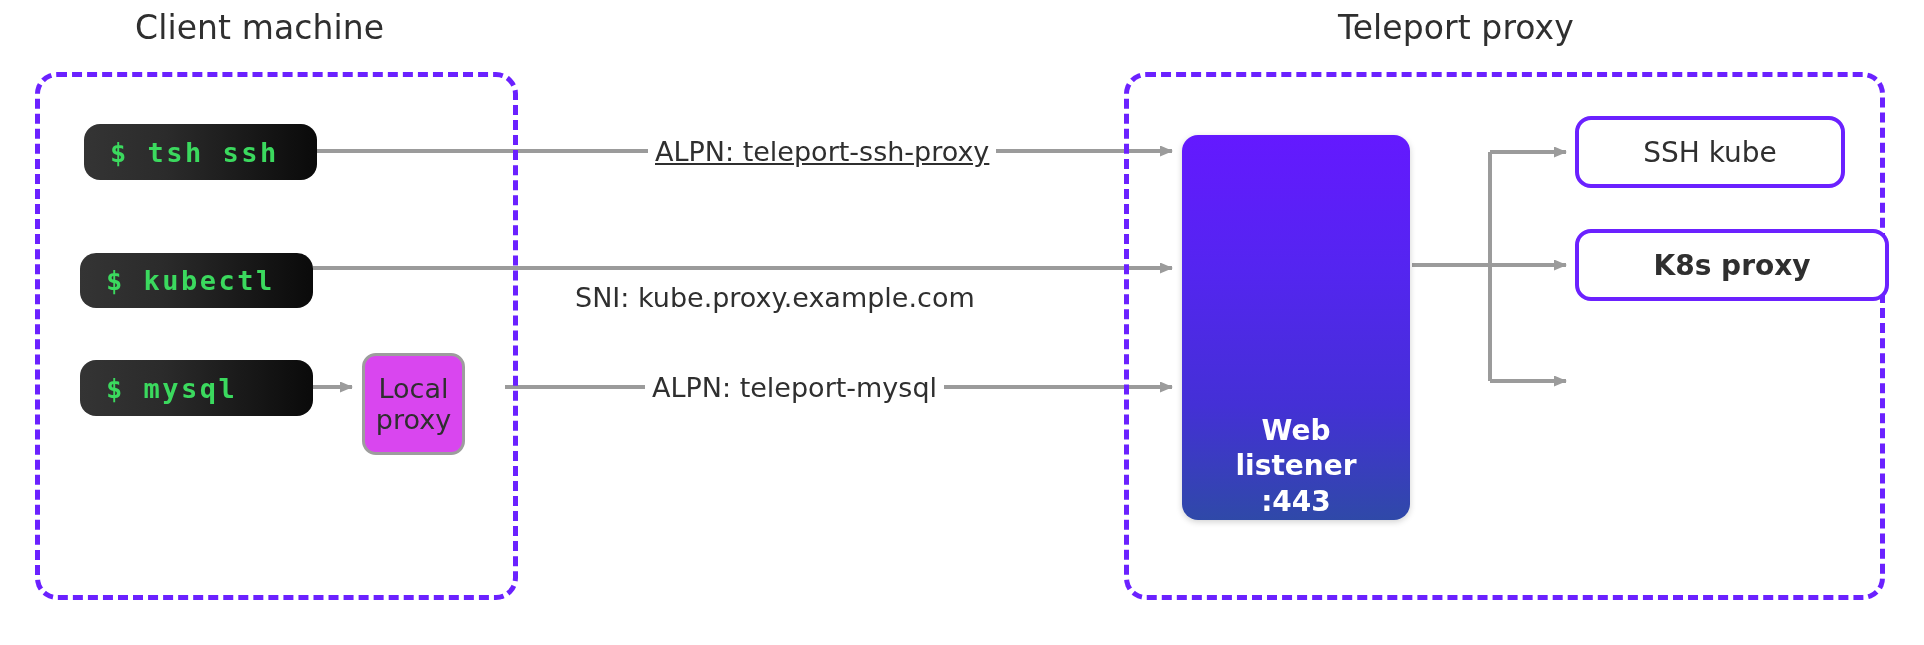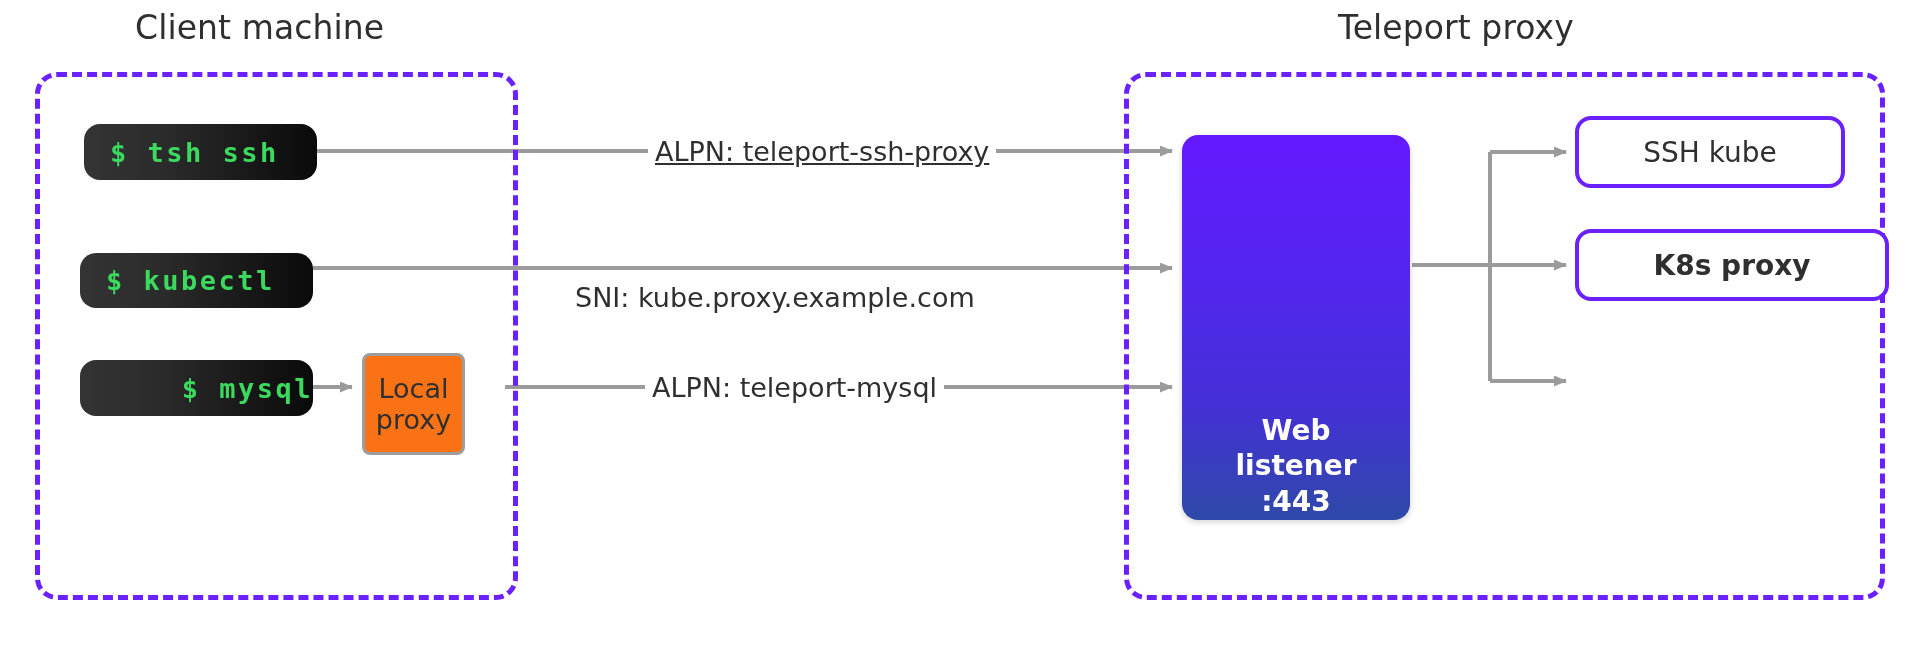--- a/index.html
+++ b/index.html
@@ -20,21 +20,21 @@
     position:absolute;border-radius:16px;
     background:linear-gradient(90deg,#343434 0%,#2b2b2b 35%,#0a0a0a 100%);
     display:flex;align-items:center;box-sizing:border-box;padding-left:26px;
   }
   .term-text{
     font-family:"DejaVu Sans Mono",monospace;
     font-size:27px;font-weight:bold;color:#3bd95e;letter-spacing:2.5px;white-space:nowrap;
   }
 
   .plain-box{
-    position:absolute;border:3px solid #9d9d9d;border-radius:8px;background:#f97316;
+    position:absolute;border:3px solid #9d9d9d;border-radius:14px;background:#d946ef;
     display:flex;align-items:center;justify-content:center;text-align:center;
     box-sizing:border-box;line-height:1.15;
   }
   .plain-box .lbl{font-size:27px;color:#2f2f2f;}
 
   .purple-box{
     position:absolute;border:4px solid #6b21ff;border-radius:16px;background:#fff;
     display:flex;align-items:center;justify-content:center;text-align:center;
     box-sizing:border-box;
   }
@@ -94,21 +94,21 @@
   <div class="dashed-zone" style="left:1124px;top:72px;width:761px;height:528px;"></div>
 
   <div class="term-box" style="left:84px;top:152px;width:233px;height:56px;margin-top:-28px;">
     <span class="term-text">$ tsh ssh</span>
   </div>
 
   <div class="term-box" style="left:80px;top:281px;width:233px;height:55px;margin-top:-28px;">
     <span class="term-text">$ kubectl</span>
   </div>
 
-  <div class="term-box" style="left:80px;top:388px;width:233px;height:56px;margin-top:-28px;justify-content:flex-end;">
+  <div class="term-box" style="left:80px;top:388px;width:233px;height:56px;margin-top:-28px;">
     <span class="term-text">$ mysql</span>
   </div>
 
   <div class="plain-box" style="left:362px;top:404px;width:103px;height:102px;margin-top:-51px;">
     <div>
       <div class="lbl">Local</div>
       <div class="lbl">proxy</div>
     </div>
   </div>
 

